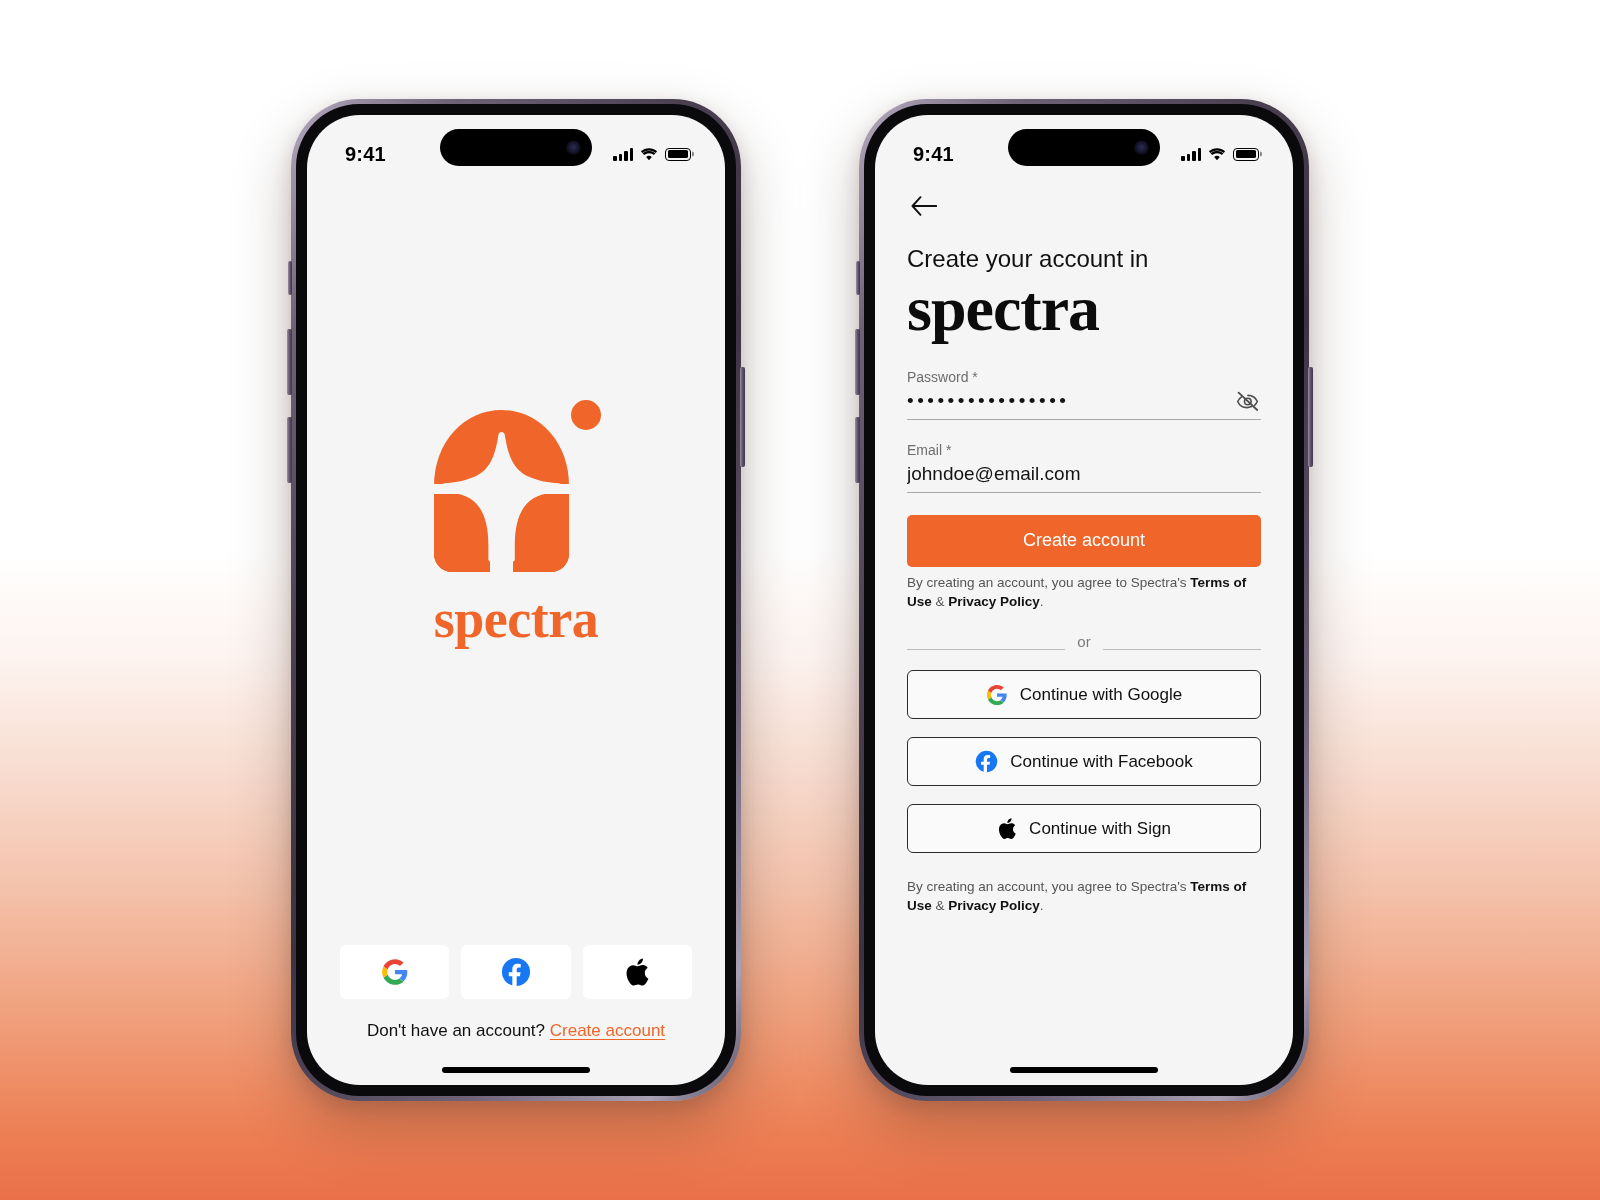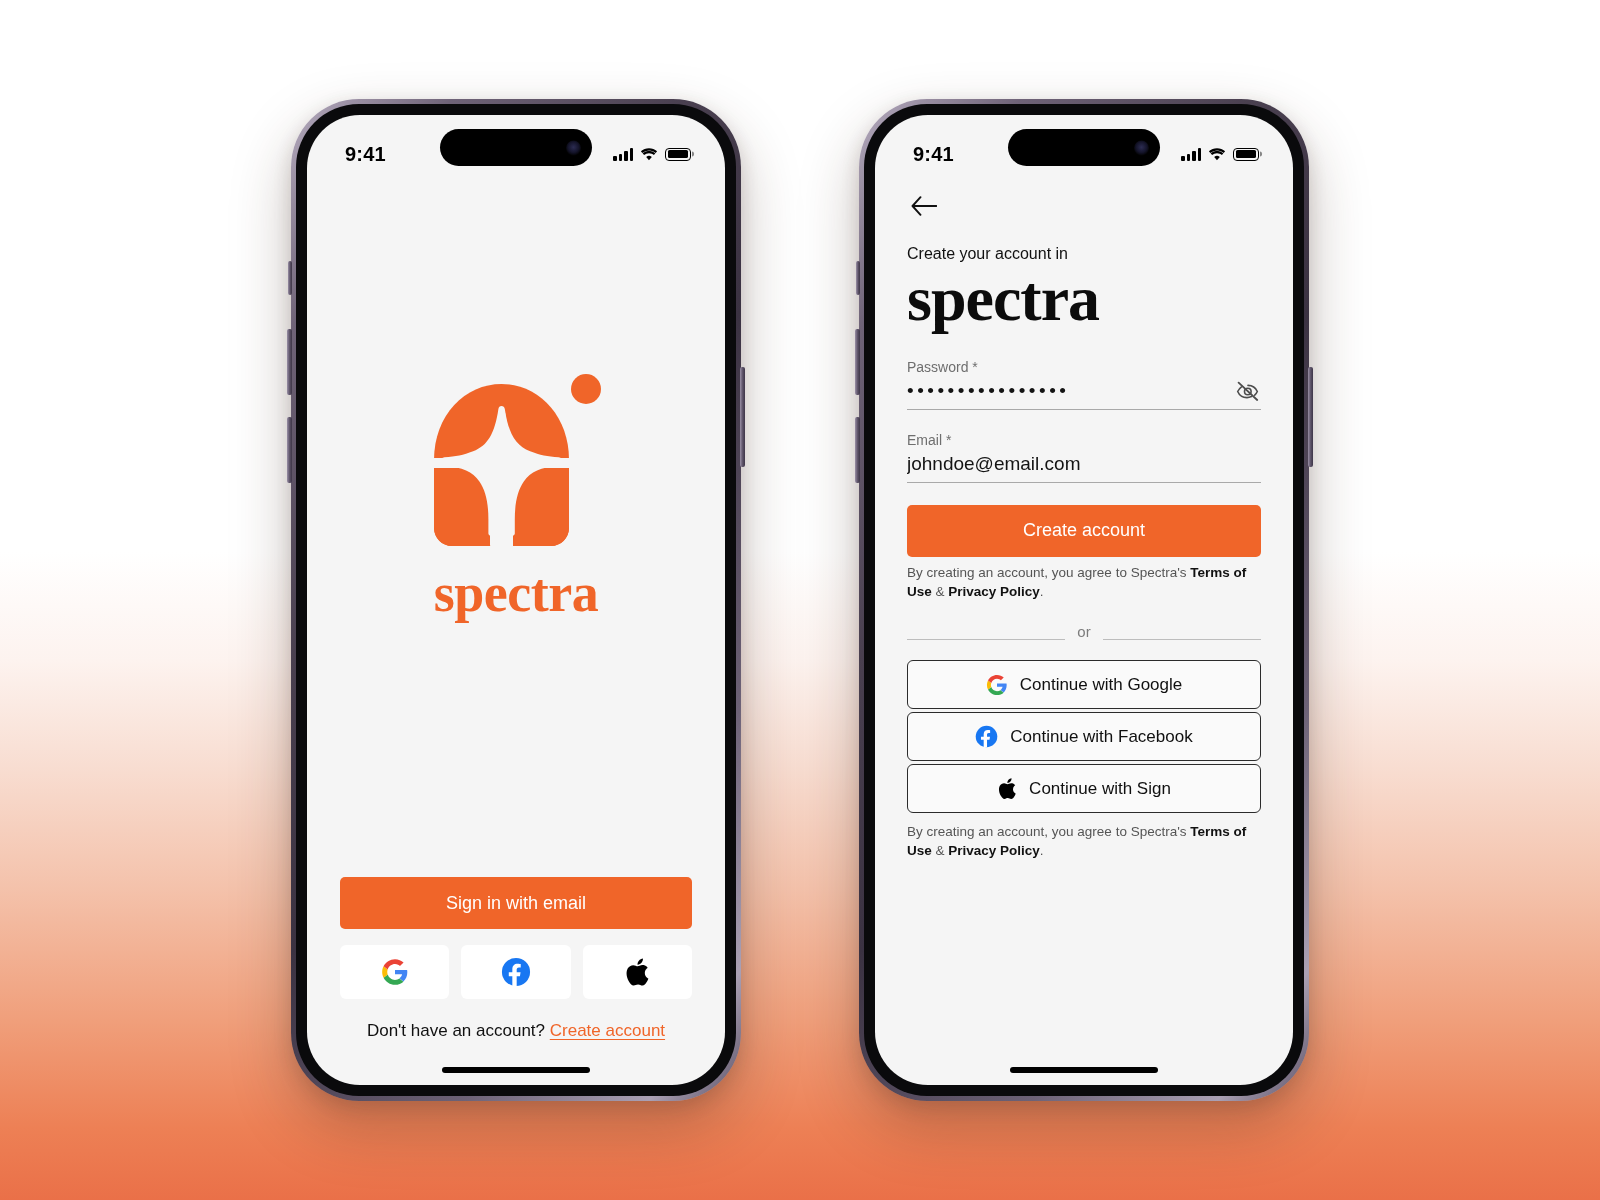--- a/index.html
+++ b/index.html
@@ -227,21 +227,21 @@
     display: flex;
     flex-direction: column;
   }
   .back-arrow {
     width: 34px; height: 34px;
     display: flex; align-items: center; justify-content: center;
     cursor: pointer;
     margin-bottom: 22px;
   }
   .s2-kicker {
-    font-size: 16px;
+    font-size: 24px;
     color: #111;
     margin-bottom: 2px;
   }
   .s2-word {
     font-family: "Liberation Serif", serif;
     font-weight: bold;
     font-size: 64px;
     color: #0c0c0c;
     line-height: 1.06;
     letter-spacing: -1px;
@@ -309,21 +309,21 @@
     gap: 12px;
     width: 100%;
     height: 49px;
     background: #fafafa;
     border: 1.3px solid #2b2b2b;
     border-radius: 6px;
     font-size: 17px;
     color: #101010;
     font-family: "Liberation Sans", sans-serif;
     cursor: pointer;
-    margin-bottom: 3px;
+    margin-bottom: 18px;
   }
   .oauth-btn svg { flex: 0 0 auto; }
 </style>
 </head>
 <body>
 
 <div class="stage">
 
   <div class="phone">
     <div class="btn-side btn-mute"></div>
@@ -370,21 +370,20 @@
               <g fill="#f06529">
                 <path d="M4 96h58.5c-1.5 8.6-2.5 20.4-2.5 36.4V174H22c-9.9 0-18-8.1-18-18z"></path>
                 <path d="M139 96H80.5c1.5 8.6 2.5 20.4 2.5 36.4V174h38c9.9 0 18-8.1 18-18z"></path>
               </g>
               <path d="M71.5 34c1.7 0 3 1.2 3.3 2.9 3.6 24.4 10.6 36.6 25.3 42.4 9.9 3.9 17.2 5.3 28.6 6 2.5.2 4 1.7 4 3.8v1.1c0 2.1-1.5 3.6-4 3.8-18 1-28 5.6-34.9 15.5-6 8.6-9 20.9-9 37.8v14.2c0 1.2-1 2.2-2.2 2.2h-22c-1.2 0-2.2-1-2.2-2.2v-14.2c0-16.9-3-29.2-9-37.8-6.9-9.9-16.9-14.5-34.9-15.5-2.5-.2-4-1.7-4-3.8V89c0-2.1 1.5-3.6 4-3.8 11.4-.7 18.7-2.1 28.6-6C57.8 73.5 64.8 61.3 68.4 36.9c.3-1.7 1.4-2.9 3.1-2.9z" fill="#f5f5f5"></path>
             </svg>
             <div class="logo-word">spectra</div>
           </div>
 
           <div class="s1-actions">
-            <button class="btn-primary">Sign in with email</button>
 
             <div class="social-row">
               <button class="social-tile">
                 <svg width="28" height="28" viewBox="0 0 48 48">
                   <path fill="#4285F4" d="M45.1 24.5c0-1.6-.1-2.8-.4-4H24v7.3h12.1c-.2 2-1.6 5-4.5 7l6.9 5.4c4.1-3.8 6.6-9.4 6.6-15.7z"></path>
                   <path fill="#34A853" d="M24 46c5.9 0 10.9-2 14.5-5.3l-6.9-5.4c-1.9 1.3-4.4 2.2-7.6 2.2-5.8 0-10.7-3.8-12.5-9.1l-7.1 5.5C8.1 41.1 15.4 46 24 46z"></path>
                   <path fill="#FBBC05" d="M11.5 28.4c-.5-1.4-.8-2.9-.8-4.4s.3-3 .7-4.4l-7.1-5.5C2.9 17 2 20.4 2 24s.9 7 2.4 9.9z"></path>
                   <path fill="#EA4335" d="M24 10.4c4.1 0 6.9 1.8 8.5 3.3l6.2-6C34.9 4.1 29.9 2 24 2 15.4 2 8.1 6.9 4.4 14.1l7.1 5.5c1.8-5.3 6.7-9.2 12.5-9.2z"></path>
                 </svg>
               </button>

